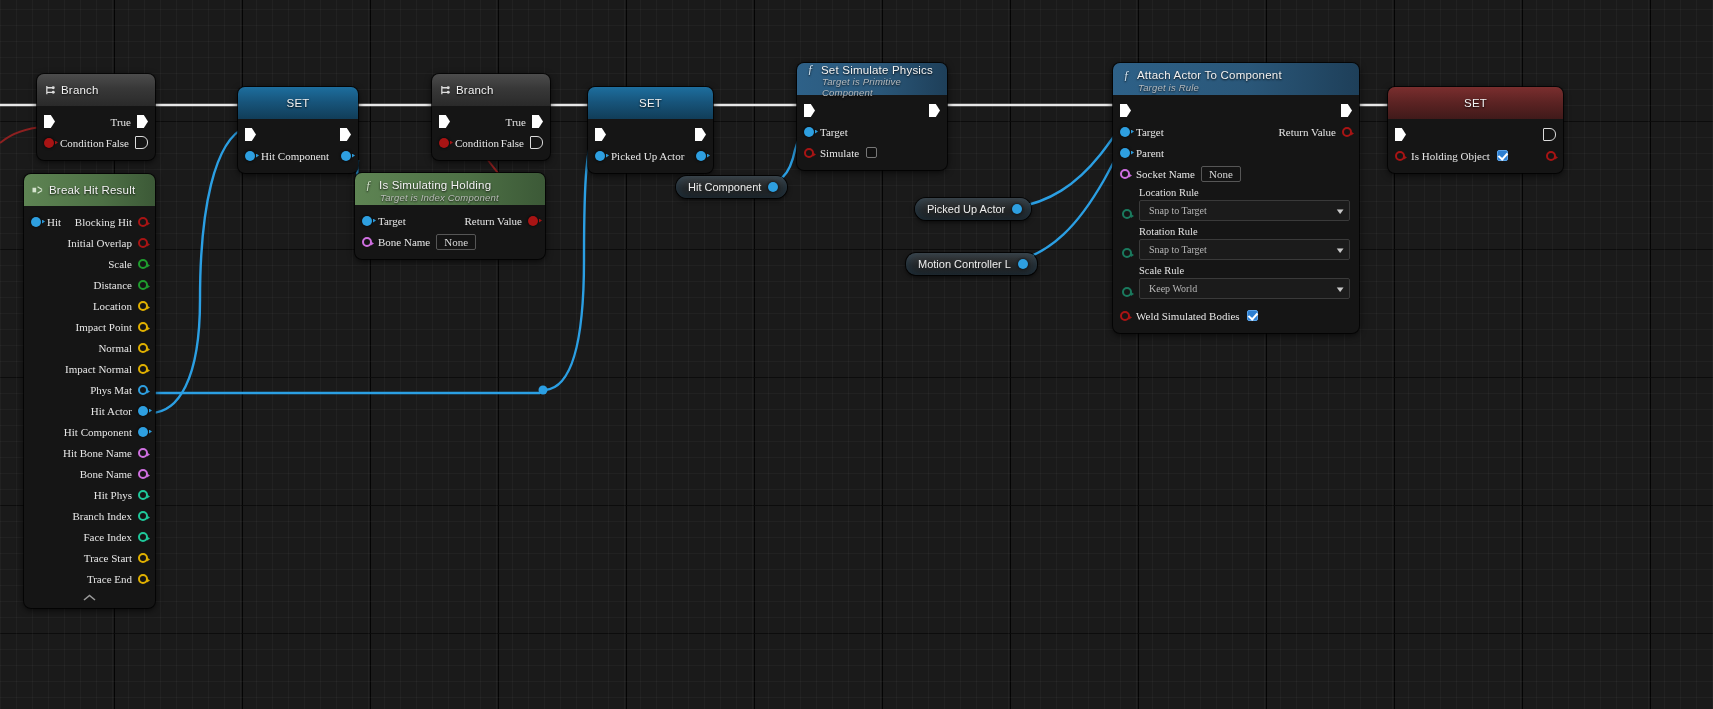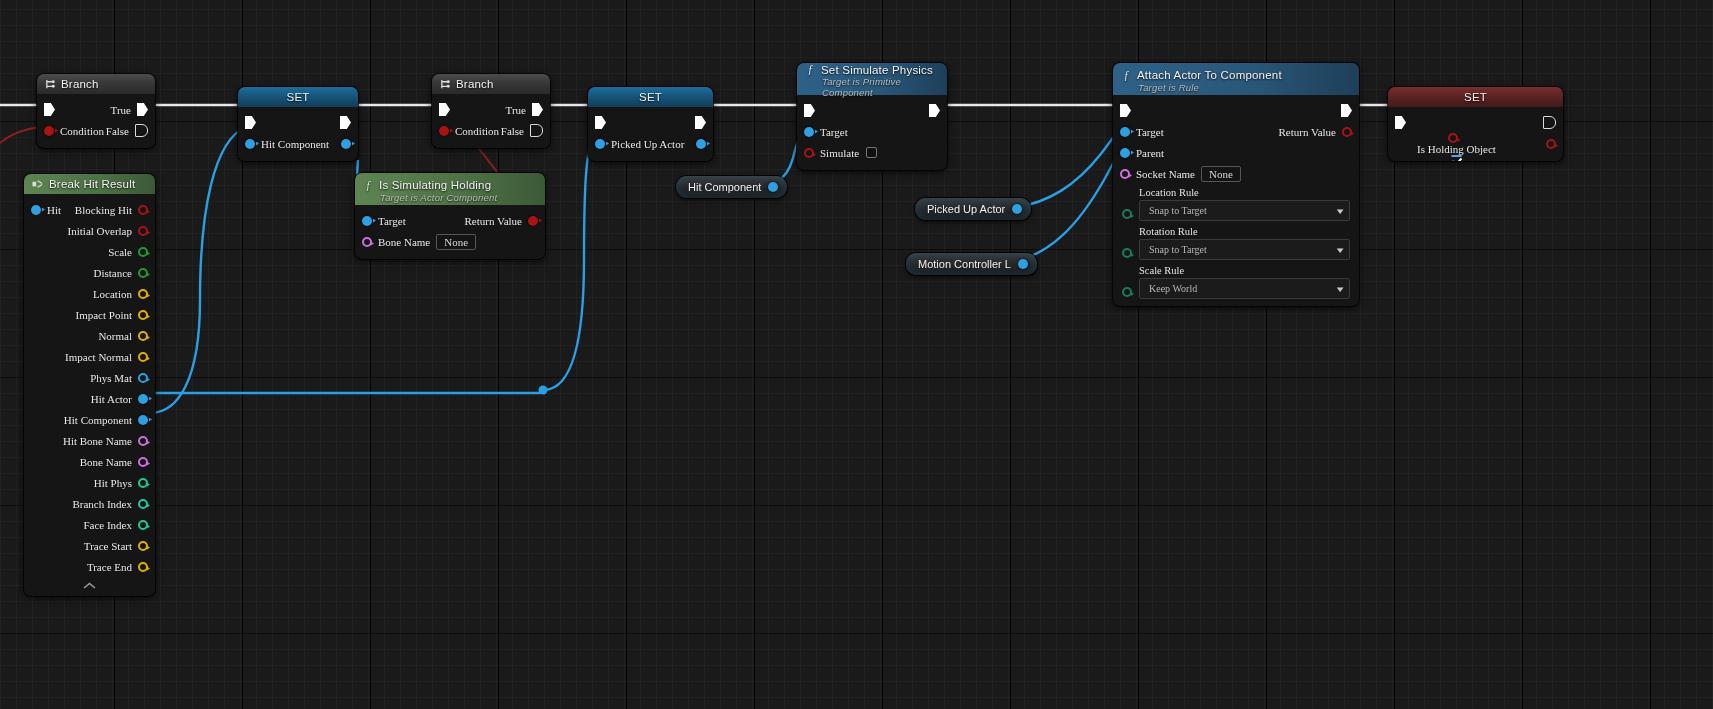--- a/index.html
+++ b/index.html
@@ -27,21 +27,21 @@
   
   .node{
     position:absolute;
     border-radius:7px;
     background:#151515;
     box-shadow:0 2px 7px rgba(0,0,0,.75), 0 0 0 1px rgba(0,0,0,.7);
     overflow:hidden;
   }
   .node .hdr{
     position:relative;
-    height:20px;
+    height:32px;
     display:flex;align-items:center;
     padding:0 8px;
     font-size:11.5px;
     letter-spacing:.2px;
     color:#f2f2f2;
     text-shadow:0 1px 2px rgba(0,0,0,.9);
   }
   .node .hdr.two{height:30px;align-items:flex-start;padding-top:2px;flex-direction:column;justify-content:center;}
   .node .sub{
     font-size:9.5px;font-style:italic;color:#c9c9c9;opacity:.85;margin-left:17px;margin-top:-1px;
@@ -395,21 +395,21 @@
         </div>
       </div>
     </div>
 
     <div class="node" style="left:355px;top:173px;width:190px;">
       <div class="hdr hdr-green two">
         <span class="hdr-title">
           <span style="font-family:'Liberation Serif',serif;font-style:italic;font-size:12px;color:#cfe0c6;width:11px;display:inline-block;text-align:center;">ƒ</span>
           <span>Is Simulating Holding</span>
         </span>
-        <span class="sub">Target is Actor Component</span>
+        <span class="sub">Target is Index Component</span>
       </div>
       <div class="body">
         <div style="position:relative;height:21px;">
           <div class="row in" style="position:absolute;left:0;top:0;">
             <span class="pin circle filled" style="background:#2e9fe0;color:#2e9fe0;"></span>
             <span class="lbl">Target</span>
           </div>
           <div class="row out" style="position:absolute;right:0;top:0;">
             <span class="lbl">Return Value</span>
             <span class="pin circle filled" style="background:#a81414;color:#a81414;"></span>
@@ -509,38 +509,43 @@
 
         <div class="ddwrap" style="position:relative;margin-top:5px;">
           <span class="pin hollow ddpin" style="color:#1a7a5e;top:22px;"></span>
           <div class="ddlabel">Scale Rule</div>
           <div class="dd">
             <span>Keep World</span>
             <span class="car">▾</span>
           </div>
         </div>
 
+        <div class="row in" style="margin-top:6px;">
+          <span class="pin hollow" style="color:#a81414;"></span>
+          <span class="lbl">Weld Simulated Bodies</span>
+          <span class="chk on"></span>
+        </div>
       </div>
     </div>
 
     <div class="node" style="left:1388px;top:87px;width:175px;">
       <div class="hdr hdr-setr" style="justify-content:center;">
         <span>SET</span>
       </div>
       <div class="body">
         <div style="position:relative;height:21px;">
           <div class="row in" style="position:absolute;left:0;top:0;">
               <span class="exec"></span>
             </div>
           <div class="row out" style="position:absolute;right:0;top:0;">
               <span class="exec empty"></span>
             </div>
         </div>
         <div style="position:relative;height:21px;">
-          <div class="row in" style="position:absolute;left:16px;top:0;flex-direction:column;">
+          <div class="row in" style="position:absolute;left:0;top:0;">
             <span class="pin hollow" style="color:#a81414;"></span>
             <span class="lbl">Is Holding Object</span>
             <span class="chk on"></span>
           </div>
           <div class="row out" style="position:absolute;right:0;top:0;">
             <span class="pin hollow" style="color:#a81414;"></span>
           </div>
         </div>
       </div>
     </div>

